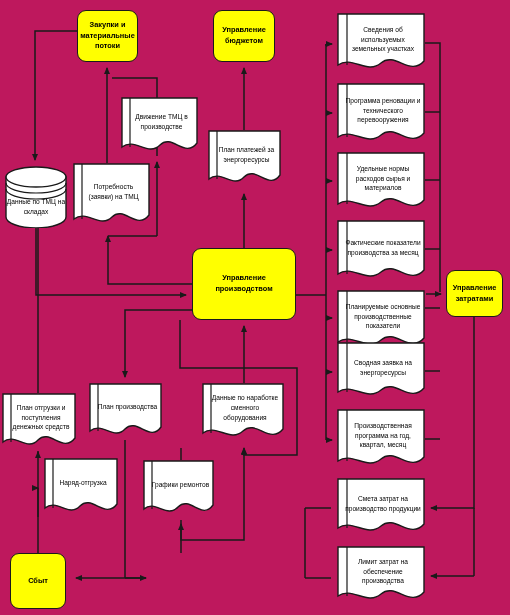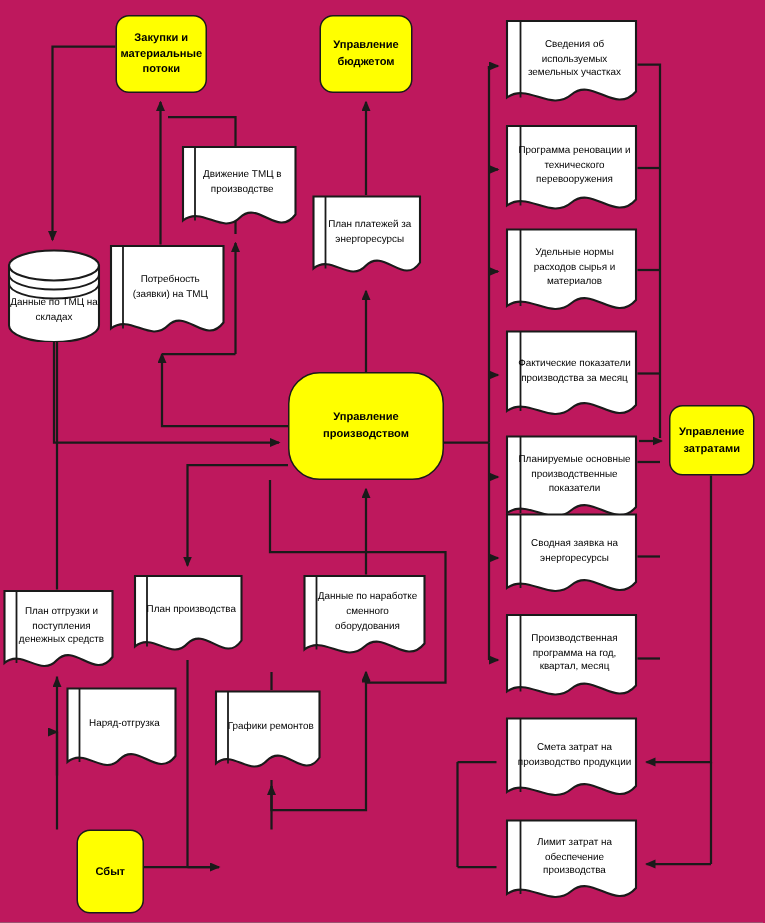--- a/index.html
+++ b/index.html
@@ -151,29 +151,29 @@
   </svg>
 
   <div class="proc" style="left:77px;top:10px;width:61px;height:52px;">
     <span>Закупки и материальные потоки</span>
   </div>
 
   <div class="proc" style="left:213px;top:10px;width:62px;height:52px;">
     <span>Управление бюджетом</span>
   </div>
 
-  <div class="proc" style="left:192px;top:248px;width:104px;height:72px;border-radius:21px;">
+  <div class="proc" style="left:192px;top:248px;width:104px;height:72px;">
     <span>Управление производством</span>
   </div>
 
   <div class="proc" style="left:446px;top:270px;width:57px;height:47px;">
     <span>Управление затратами</span>
   </div>
 
-  <div class="proc" style="left:10px;top:553px;width:45px;height:56px;margin-left:41px;">
+  <div class="proc" style="left:10px;top:553px;width:56px;height:56px;">
     <span>Сбыт</span>
   </div>
 
 
   <div class="db" style="left:5px;top:166px;width:62px;height:62px;">
     <svg width="62" height="62" viewBox="0 0 62 62" xmlns="http://www.w3.org/2000/svg">
       <path d="M1,11 L1,51 A30,11 0 0 0 61,51 L61,11 Z" fill="#ffffff" stroke="#1a1a1a" stroke-width="1.4"></path>
       <ellipse cx="31" cy="11" rx="30" ry="10" fill="#ffffff" stroke="#1a1a1a" stroke-width="1.4"></ellipse>
       <path d="M1,17 A30,10 0 0 0 61,17" fill="none" stroke="#1a1a1a" stroke-width="1.2"></path>
       <path d="M1,23 A30,10 0 0 0 61,23" fill="none" stroke="#1a1a1a" stroke-width="1.2"></path>

